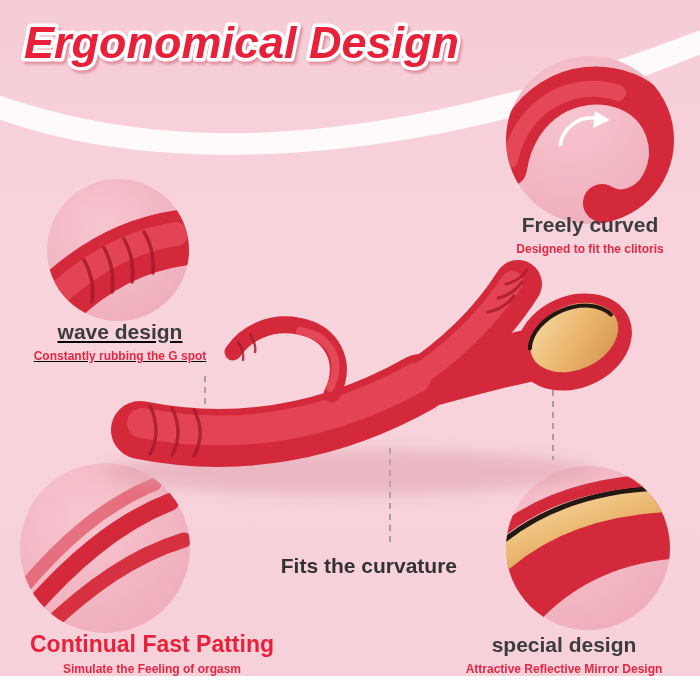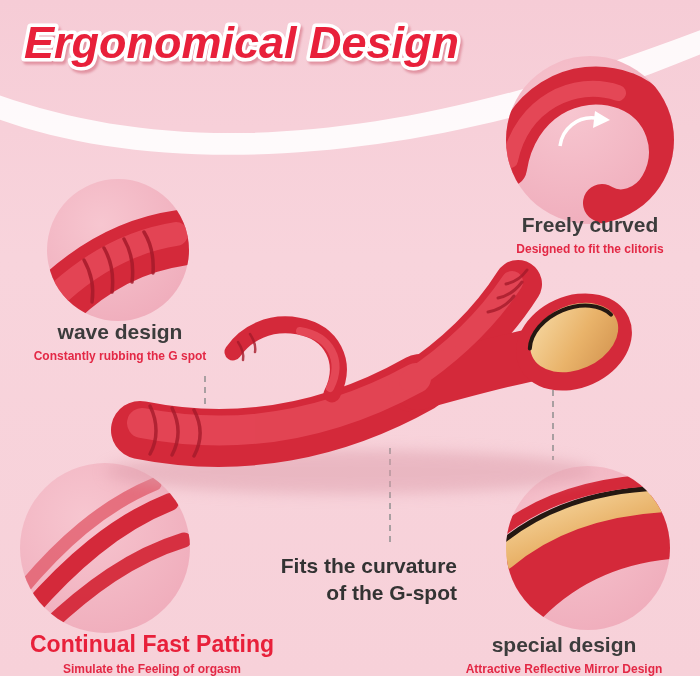--- a/index.html
+++ b/index.html
@@ -20,21 +20,21 @@
     fill:#e8203a; stroke:#ffffff; stroke-width:7px;
     paint-order:stroke fill; stroke-linejoin:round;
   }
 
   .label { position:absolute; text-align:center; }
   .label-main { font-weight:bold; color:#3c3c3c; font-size:21px; line-height:1.15; }
   .label-main.red { color:#e8203a; }
   .label-main.xl { font-size:23px; }
   .label-sub { color:#e32845; font-size:12px; margin-top:5px; font-weight:bold; line-height:1.2; }
 
-  .lbl-wave { left:18px; top:320px; width:204px; }
+  .lbl-wave { left:18px; top:320px; width:204px;text-decoration:underline; }
   .lbl-curved { left:468px; top:213px; width:244px; }
   .lbl-patting { left:6px; top:631px; width:292px; }
   .lbl-special { left:436px; top:633px; width:256px; }
 
   .caption {
     position:absolute; left:233px; top:552px; width:224px; text-align:right;
     font-weight:bold; font-size:21px; color:#333333; line-height:1.3;
   }
 </style>
 </head>
@@ -177,16 +177,15 @@
     <div class="label-sub">Attractive Reflective Mirror Design</div>
   </div>
 
   <div class="label lbl-patting">
     <div class="label-main red xl">Continual Fast Patting</div>
     <div class="label-sub">Simulate the Feeling of orgasm</div>
   </div>
 
   <div class="caption">
     <div>Fits the curvature</div>
-    <div>of the G-spot</div>
   </div>
 
 </div>
 
 </body></html>

